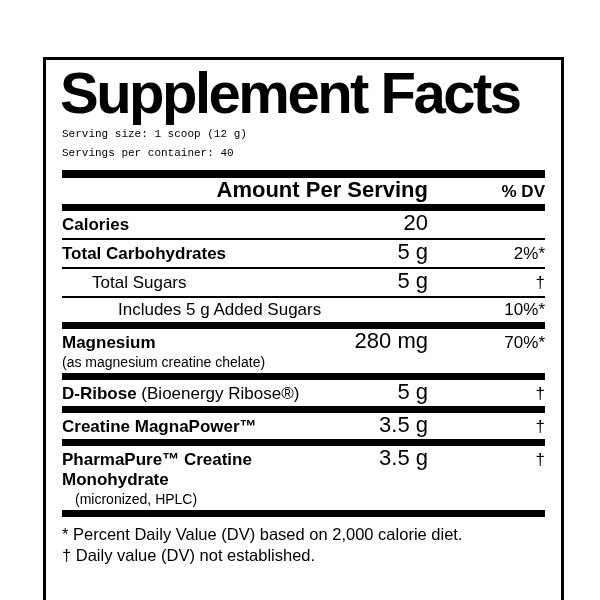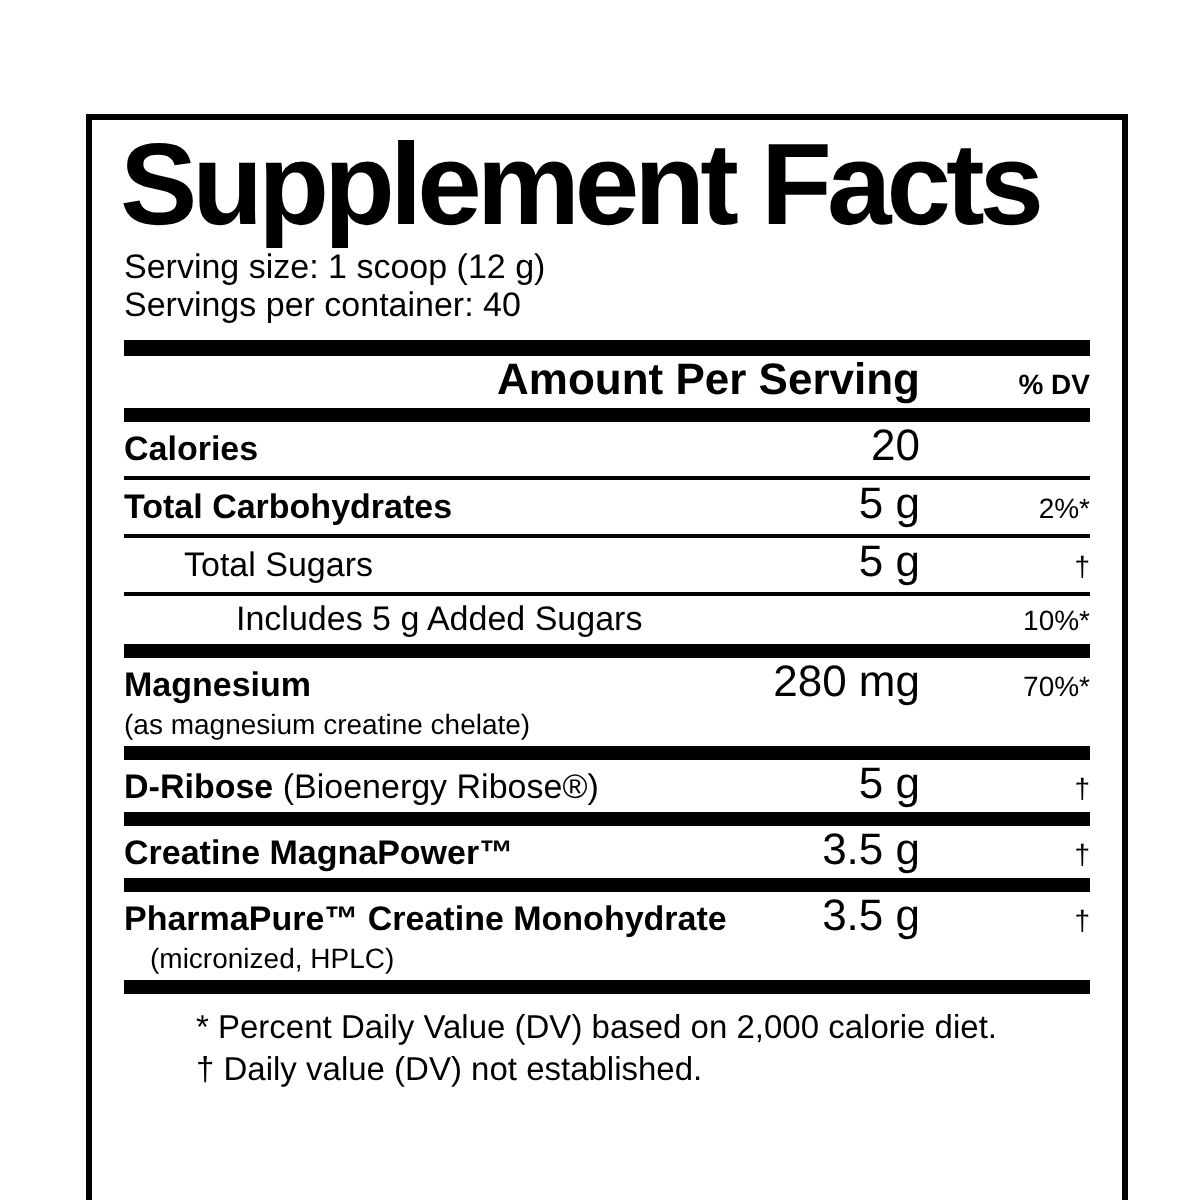--- a/index.html
+++ b/index.html
@@ -23,38 +23,38 @@
     overflow: hidden;
   }
   .title {
     font-size: 58px;
     font-weight: bold;
     letter-spacing: -2.5px;
     line-height: 50px;
     margin: 8px 0 7px -2px;
     white-space: nowrap;
   }
-  .serving-line { font-size: 17px; line-height: 18.5px; }
+  .serving-line { font-size: 11px; line-height: 18.5px; font-family: Liberation Mono, monospace; }
   .bar { background: #000000; flex: none; }
   .bar-8 { height: 8px; margin-top: 8px; }
   .bar-7 { height: 7px; }
   .row { display: flex; align-items: baseline; padding: 2px 0 2px; }
   .row .name { flex: 1; font-size: 17px; line-height: 20px; }
   .row .amount { width: 96px; text-align: right; font-size: 22px; line-height: 20px; white-space: nowrap; }
-  .row .dv { width: 85px; text-align: right; font-size: 14px; line-height: 20px; white-space: nowrap; }
+  .row .dv { width: 85px; text-align: right; font-size: 17px; line-height: 20px; white-space: nowrap; margin-left: 32px; }
   .header-row { font-weight: bold; padding: 2px 0 2px; }
   .header-row .amount { width: auto; }
   .b { font-weight: bold; }
   .thin { border-bottom: 2px solid #000000; padding: 2px 0 3px; }
   .indent-1 .name { padding-left: 30px; }
   .indent-2 .name { padding-left: 56px; }
   .subline { font-weight: normal; font-size: 14px; line-height: 18px; }
   .sub-indent { padding-left: 13px; }
   .footnotes { font-size: 16.5px; line-height: 19px; padding-top: 6px; }
-  .footnotes .foot-line { margin-top: 2px; margin-left: 36px; }
+  .footnotes .foot-line { margin-top: 2px; }
 </style>
 </head>
 <body>
 
 <div class="page">
   <div class="label-box">
 
     <div class="title">Supplement Facts</div>
 
     <div class="serving-line">Serving size: 1 scoop (12 g)</div>

